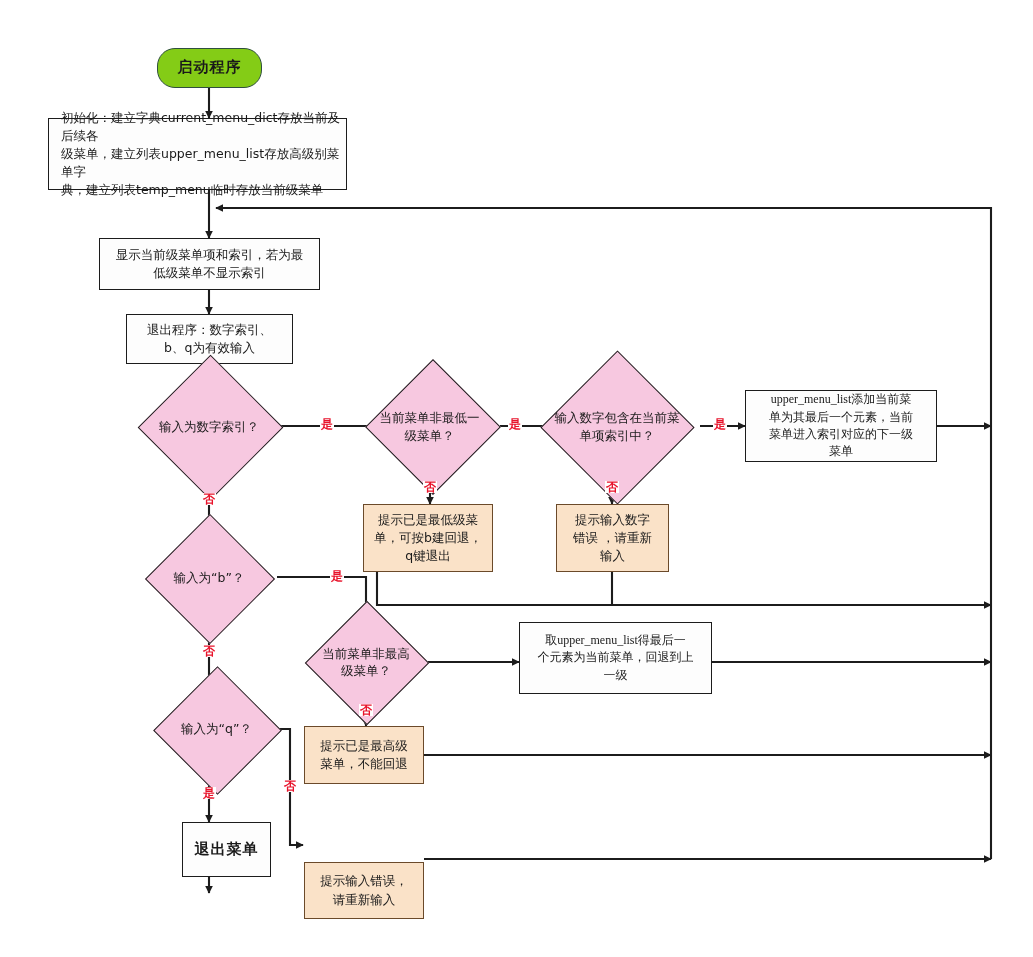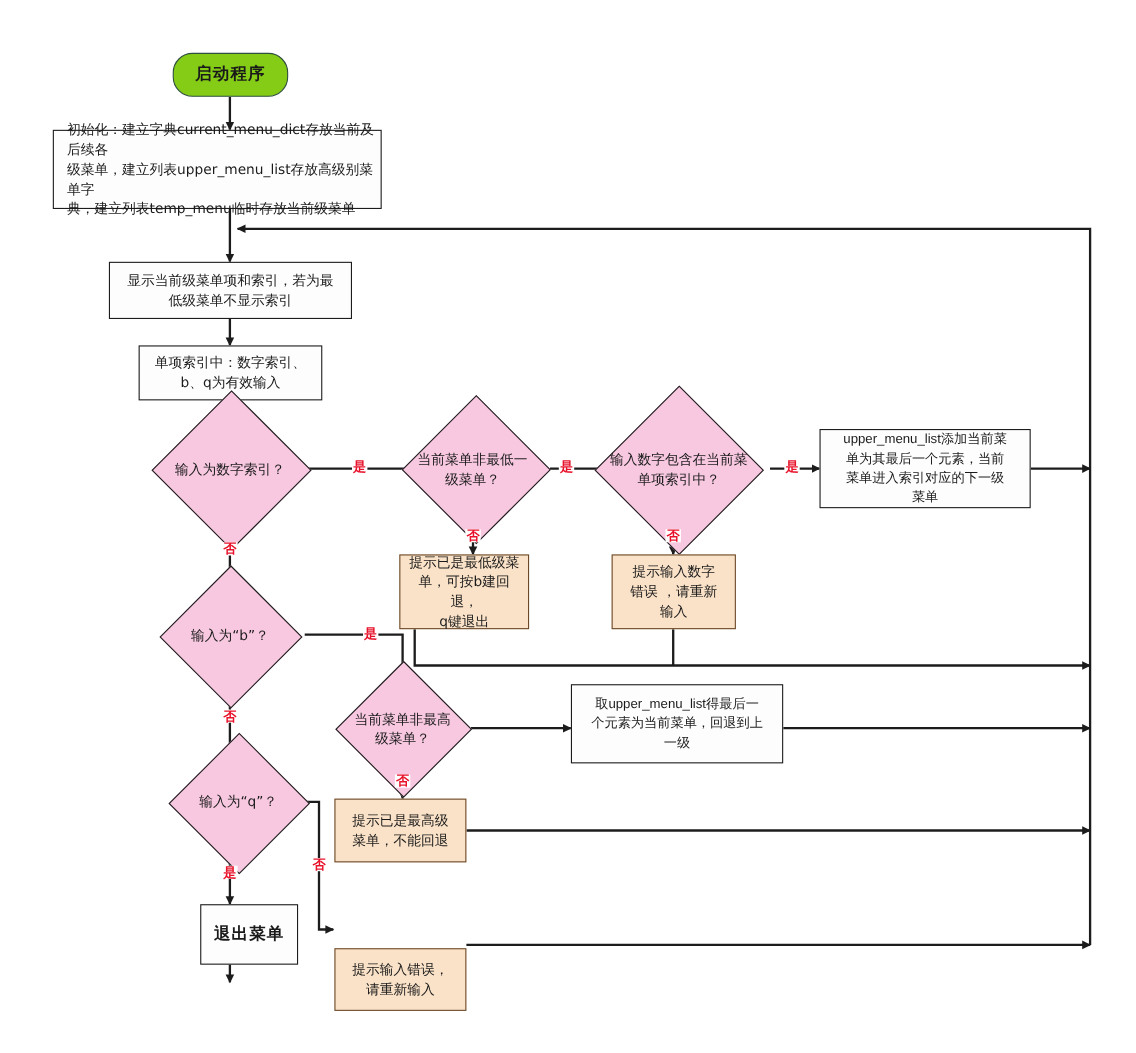--- a/index.html
+++ b/index.html
@@ -27,21 +27,21 @@
   .dec{background:transparent;border:none;}
   .dec .dshape{position:absolute;left:0;top:0;width:100%;height:100%;
                background:#f7c8e0;border:1.8px solid #1c1c1c;
                transform:rotate(45deg);transform-origin:center center;}
   .dec .dlabel{position:relative;z-index:2;font-size:12.5px;line-height:1.4;
                width:100%;text-align:center;white-space:pre-line;}
 
   
   .elabel{position:absolute;color:#e8122a;font-size:12px;font-weight:bold;
           background:#ffffff;padding:0 1px;line-height:1;}
-  .mono{font-family:Liberation Sans, sans-serif;text-align:center;}
+  .mono{font-family:Liberation Serif, serif;text-align:center;}
 </style>
 </head>
 <body>
 
 <div id="canvas">
 
   <svg class="edges" viewBox="0 0 1033 957" xmlns="http://www.w3.org/2000/svg">
     <defs>
       <marker id="ah" markerWidth="9" markerHeight="9" refX="7.2" refY="4.5" orient="auto" markerUnits="userSpaceOnUse">
         <path d="M0,0.6 L8,4.5 L0,8.4 Z" fill="#1c1c1c"></path>
@@ -125,21 +125,21 @@
 级菜单，建立列表upper_menu_list存放高级别菜单字
 典，建立列表temp_menu临时存放当前级菜单</span>
   </div>
 
   <div class="node proc" style="left:99px;top:238px;width:221px;height:52px;">
     <span class="txt">显示当前级菜单项和索引，若为最
 低级菜单不显示索引</span>
   </div>
 
   <div class="node proc" style="left:126px;top:314px;width:167px;height:50px;">
-    <span class="txt">单项索引中：数字索引、
+    <span class="txt">退出程序：数字索引、
 b、q为有效输入</span>
   </div>
 
   <div class="node dec" style="left:130px;top:388px;width:158px;height:77px;">
     <span class="dshape" style="left:28.5px;top:-12.5px;width:101px;height:101px;"></span>
     <span class="dlabel">输入为数字索引？</span>
   </div>
 
   <div class="node dec" style="left:358px;top:388px;width:143px;height:77px;">
     <span class="dshape" style="left:26.5px;top:-9px;width:94px;height:94px;"></span>
@@ -153,21 +153,21 @@
 单项索引中？</span>
   </div>
 
   <div class="node proc" style="left:745px;top:390px;width:192px;height:72px;">
     <span class="txt mono" style="font-size:12px;">upper_menu_list添加当前菜
 单为其最后一个元素，当前
 菜单进入索引对应的下一级
 菜单</span>
   </div>
 
-  <div class="node out" style="left:363px;top:504px;width:118px;height:68px;">
+  <div class="node out" style="left:363px;top:504px;width:130px;height:68px;">
     <span class="txt">提示已是最低级菜
 单，可按b建回退，
 q键退出</span>
   </div>
 
   <div class="node out" style="left:556px;top:504px;width:113px;height:68px;">
     <span class="txt">提示输入数字
 错误 ，请重新
 输入</span>
   </div>

